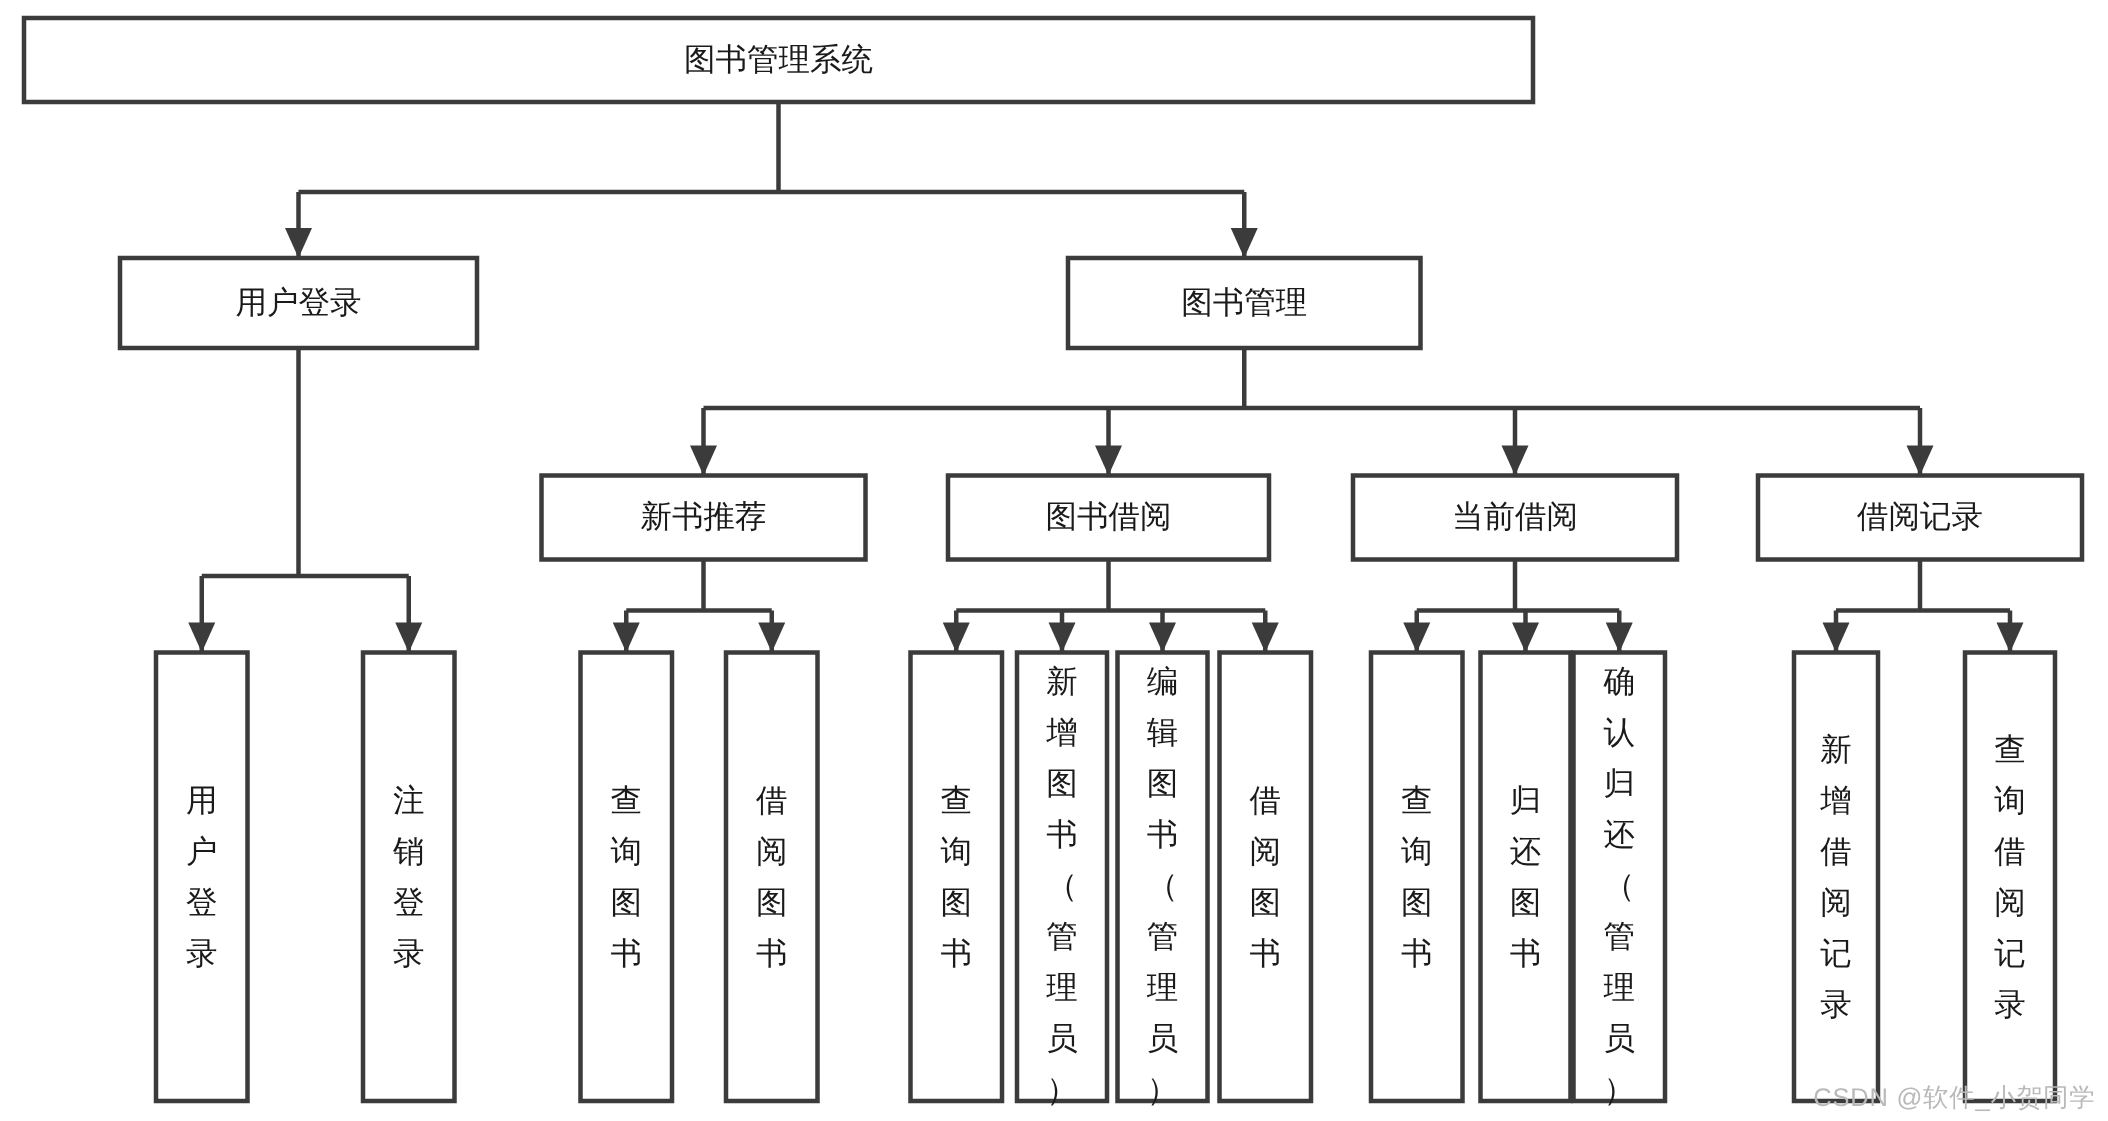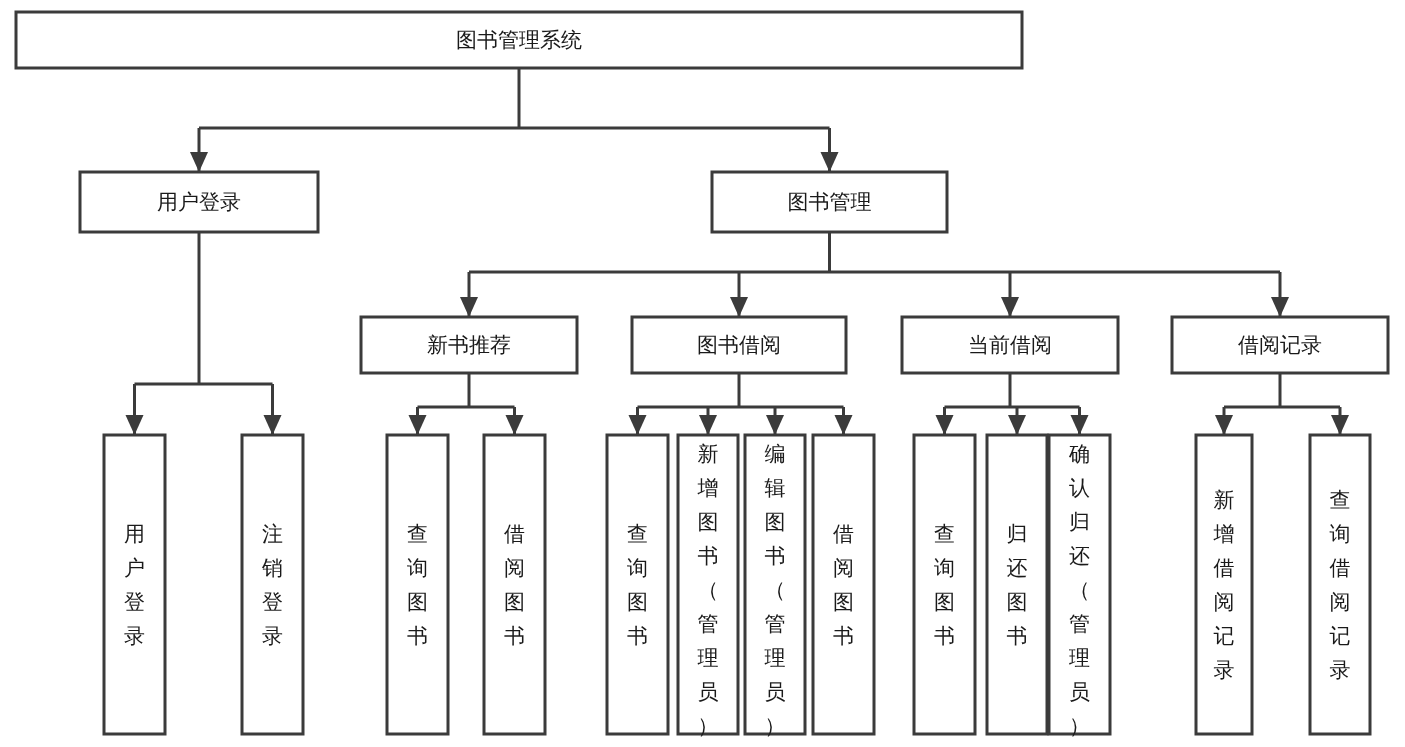--- a/index.html
+++ b/index.html
@@ -202,13 +202,14 @@
         <g>
           <rect x="1196" y="435" width="56" height="299" class="node-box"></rect>
           <text x="1224" class="node-label-v"><tspan x="1224" y="506.5">新</tspan><tspan x="1224" y="540.5">增</tspan><tspan x="1224" y="574.5">借</tspan><tspan x="1224" y="608.5">阅</tspan><tspan x="1224" y="642.5">记</tspan><tspan x="1224" y="676.5">录</tspan></text>
         </g>
         <g>
           <rect x="1310" y="435" width="60" height="299" class="node-box"></rect>
           <text x="1340" class="node-label-v"><tspan x="1340" y="506.5">查</tspan><tspan x="1340" y="540.5">询</tspan><tspan x="1340" y="574.5">借</tspan><tspan x="1340" y="608.5">阅</tspan><tspan x="1340" y="642.5">记</tspan><tspan x="1340" y="676.5">录</tspan></text>
         </g>
       </g>
   </svg>
+  <div class="watermark">CSDN @软件_小贺同学</div>
 </div>
 
 </body></html>

